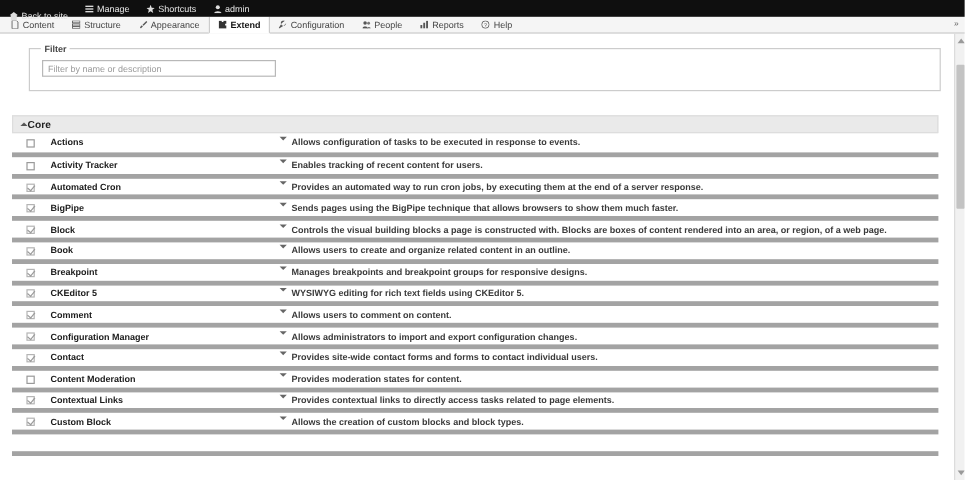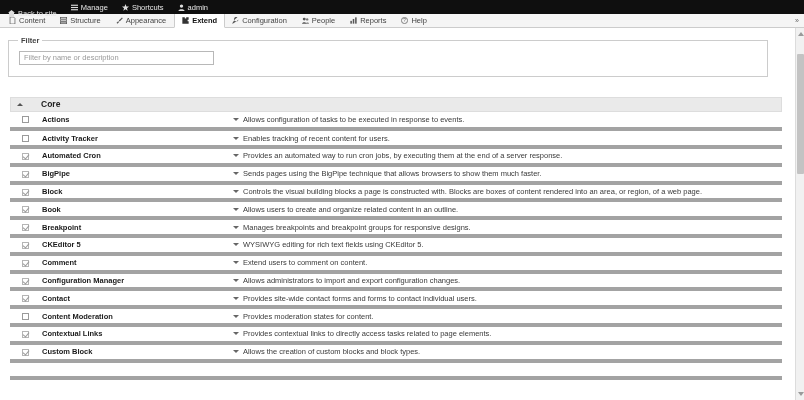--- a/index.html
+++ b/index.html
@@ -91,21 +91,21 @@
 
   
   .page {
     position: relative;
     height: 372px;
     overflow: hidden;
     background: #fff;
   }
 
   .filter-wrap {
-    margin: 12px 14px 0 8px;
+    margin: 12px 14px 0 24px;
     border: 1px solid #ccc;
     background: #fff;
     padding: 9px 10px 11px 10px;
     position: relative;
     width: 760px;
   }
   .filter-legend {
     position: absolute;
     top: -5px;
     left: 9px;
@@ -129,21 +129,21 @@
 
   
   .section-head {
     margin: 20px 14px 0 10px;
     background: #eaeaea;
     border: 1px solid #ddd;
     height: 15px;
     display: flex;
     align-items: center;
     padding-left: 6px;
-    gap: 18px;
+    gap: 0;
     width: 772px;
   }
   .chevron-up {
     width: 0; height: 0;
     border-left: 3px solid transparent;
     border-right: 3px solid transparent;
     border-bottom: 3.5px solid #555;
   }
   .section-title {
     font-size: 8.5px;
@@ -189,23 +189,23 @@
   .cb.checked.disabled { border-color: #b5b5b5; }
   .cb.checked.disabled::after { border-color: #9b9b9b; }
 
   .mod-name {
     font-weight: bold;
     color: #1a1a1a;
     font-size: 7.5px;
   }
   .desc-cell {
     display: flex;
-    align-items: center;
     gap: 4px;
     color: #3a3a3a;
+    font-weight: bold;
   }
   .chev-down {
     width: 0; height: 0;
     border-left: 3px solid transparent;
     border-right: 3px solid transparent;
     border-top: 3.5px solid #666;
     flex: 0 0 auto;
   }
 
   
@@ -458,21 +458,21 @@
             </div>
           </td>
       </tr>
 
       <tr>
         <td class="col-check"><span class="cb checked disabled"></span></td>
         <td class="col-name"><span class="mod-name">Comment</span></td>
         <td class="col-desc">
             <div class="desc-cell">
               <span class="chev-down"></span>
-              <span>Extend users to comment on content.</span>
+              <span>Allows users to comment on content.</span>
             </div>
           </td>
       </tr>
 
       <tr>
         <td class="col-check"><span class="cb checked disabled"></span></td>
         <td class="col-name"><span class="mod-name">Configuration Manager</span></td>
         <td class="col-desc">
             <div class="desc-cell">
               <span class="chev-down"></span>

